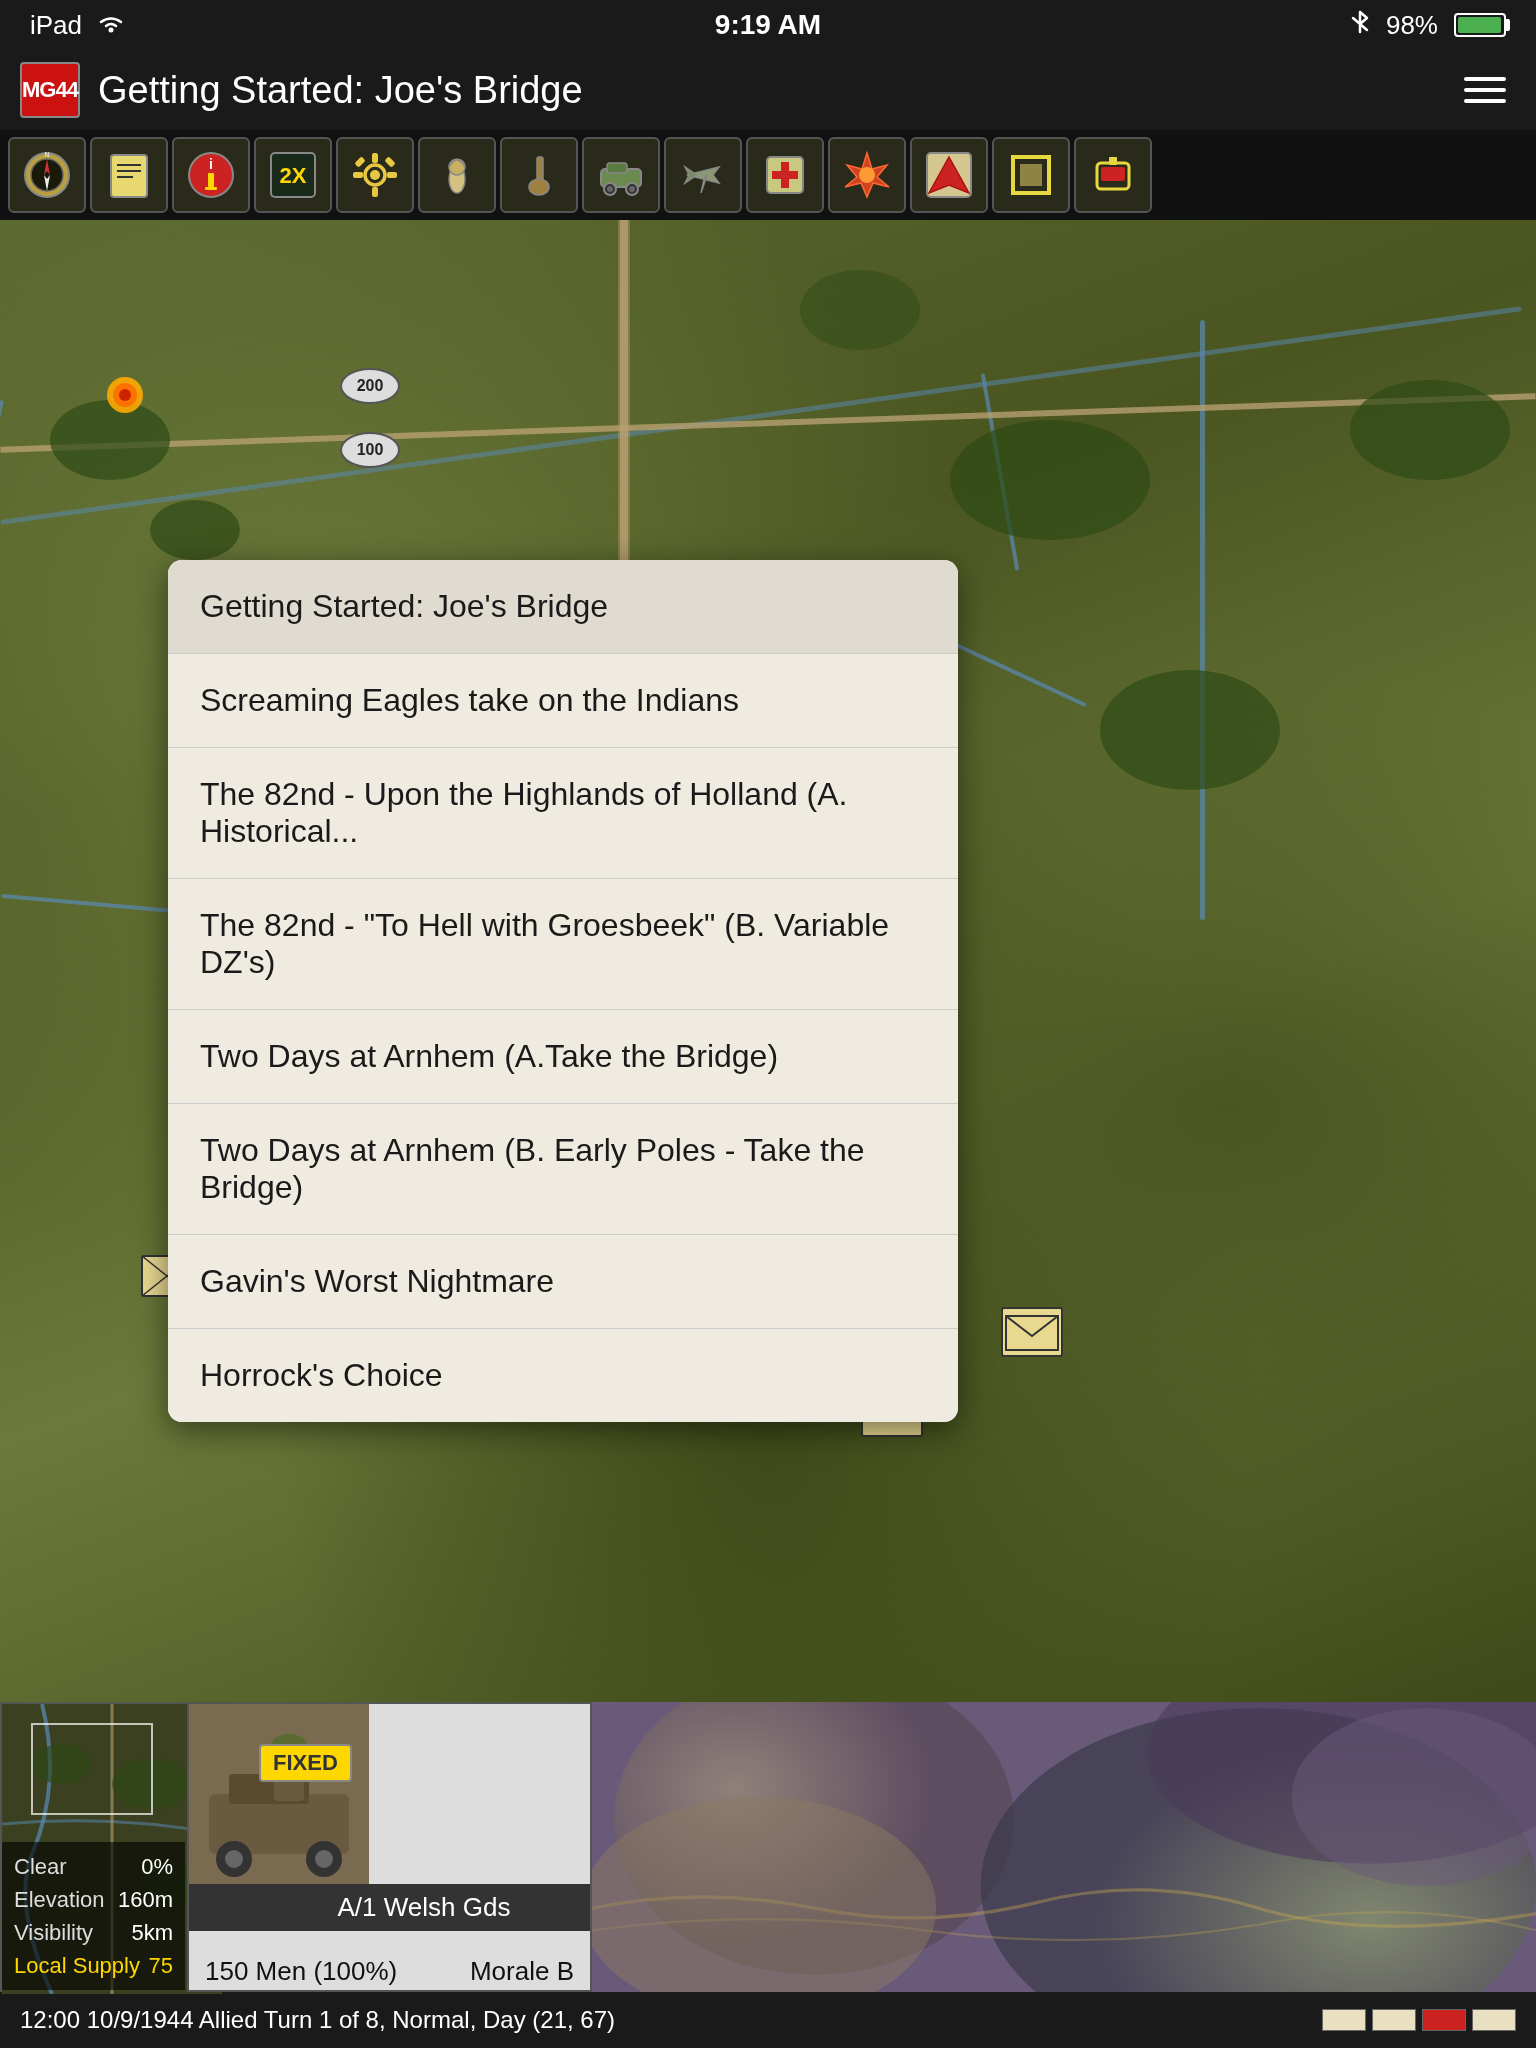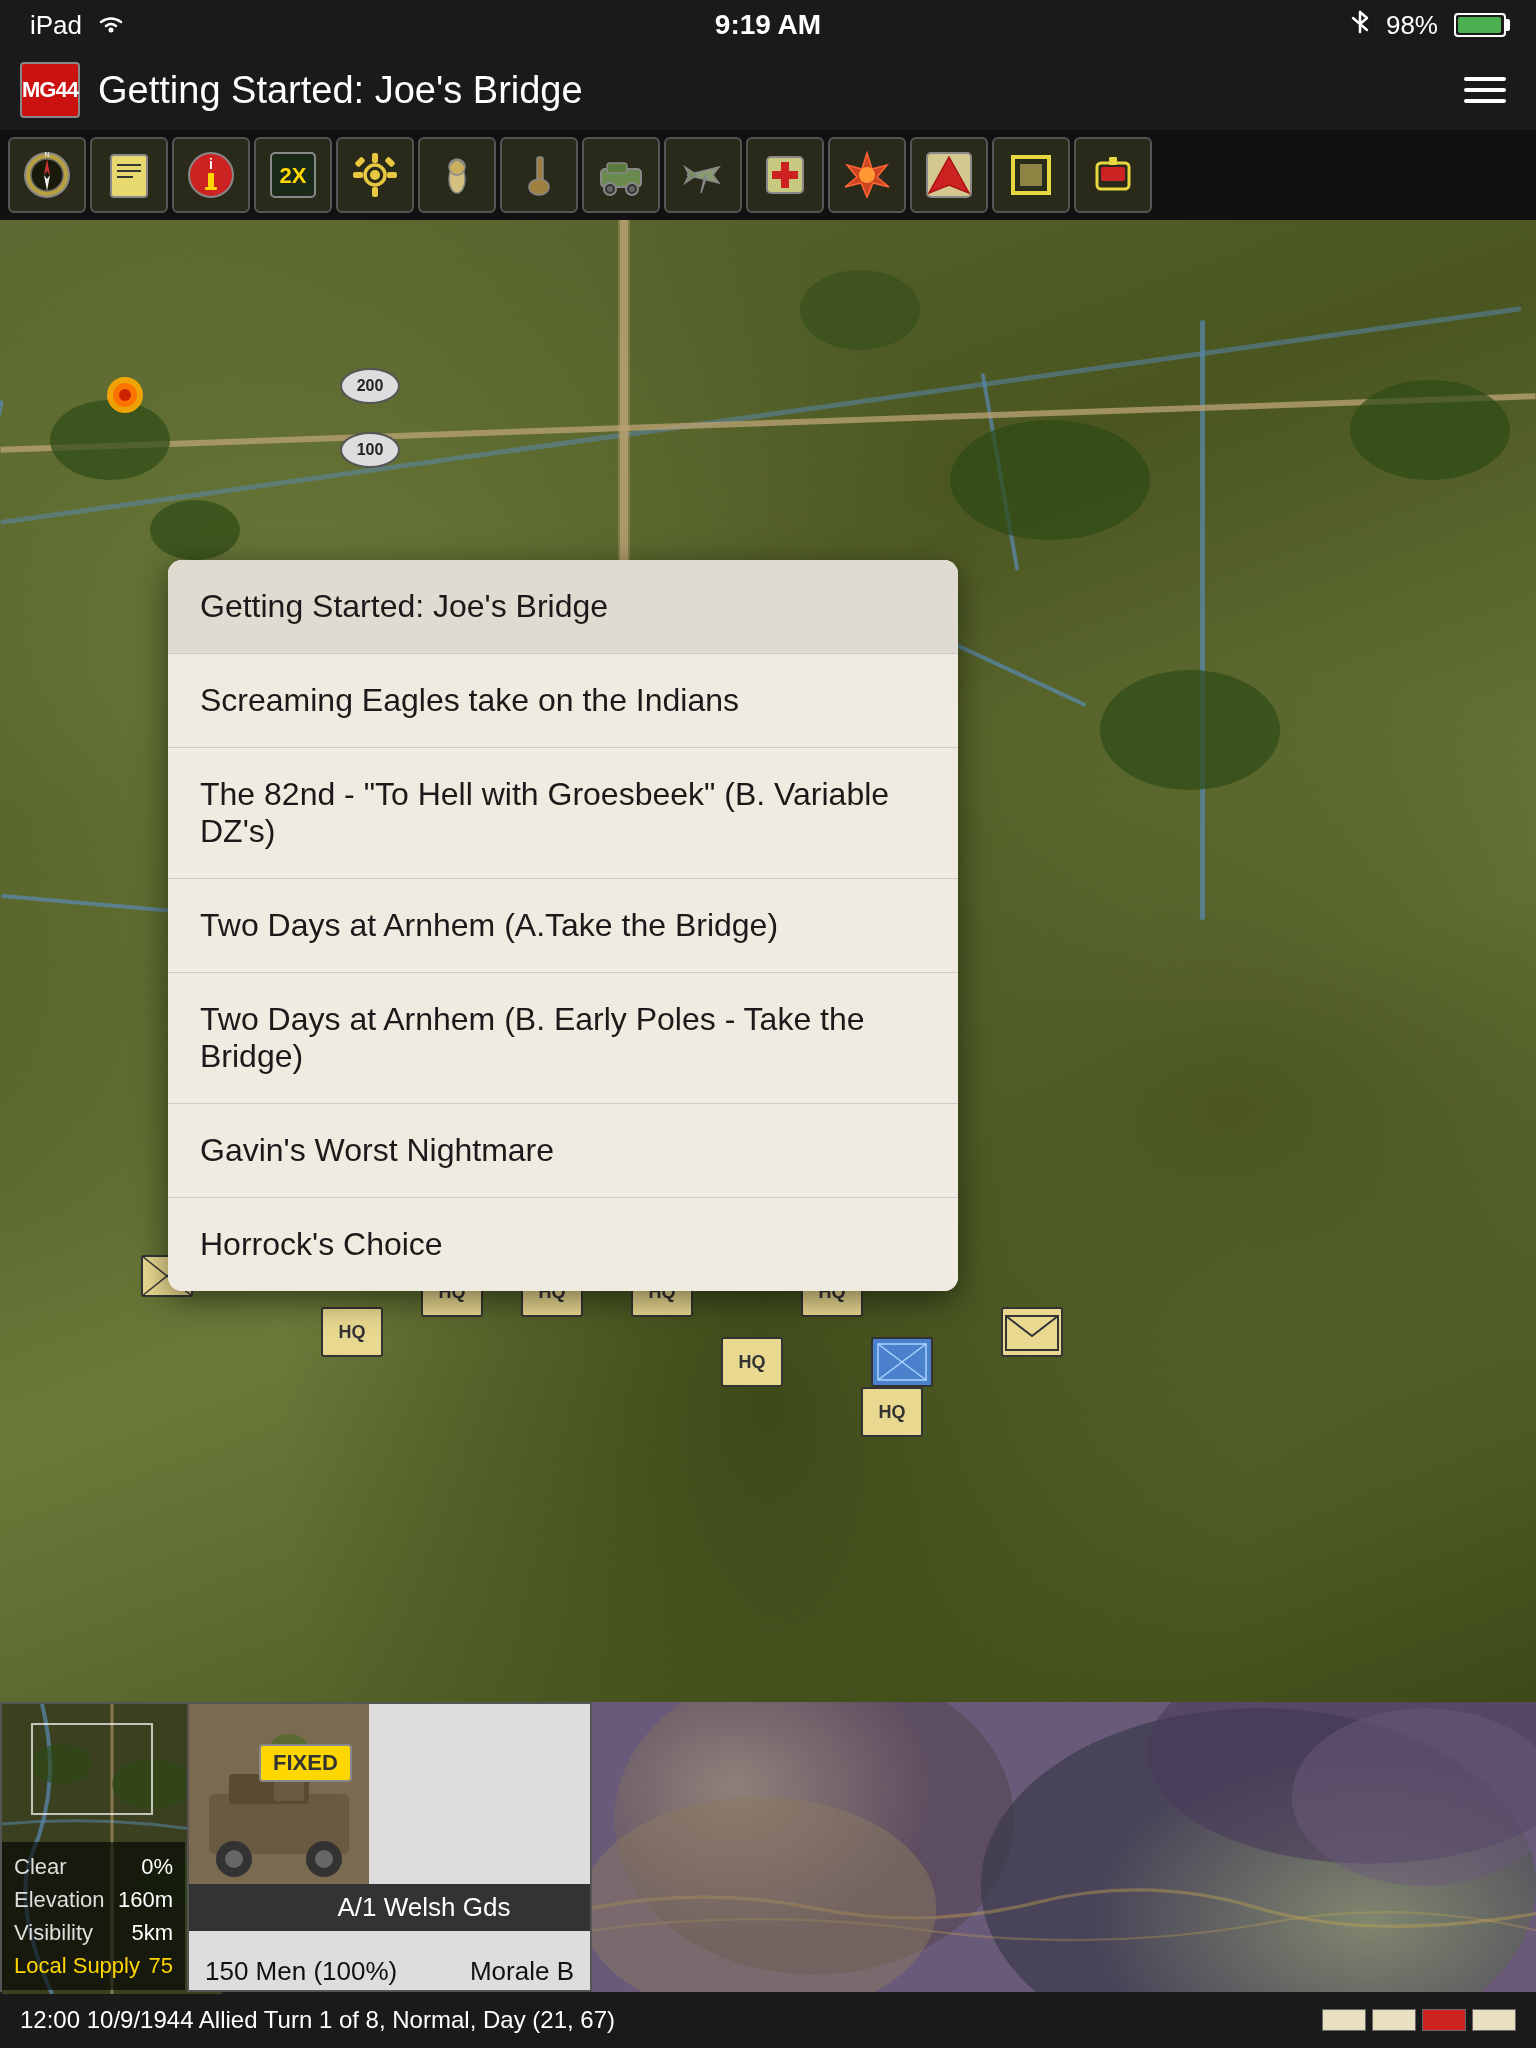--- a/index.html
+++ b/index.html
@@ -554,20 +554,21 @@
         <rect x="2" y="2" width="50" height="40" fill="#e8d890" stroke="#333" stroke-width="2" rx="2"></rect>
         <line x1="2" y1="2" x2="52" y2="42" stroke="#333" stroke-width="1.5"></line>
         <line x1="52" y1="2" x2="2" y2="42" stroke="#333" stroke-width="1.5"></line>
       </svg>
   </div>
 
   <div id="scenario-dropdown">
 
   <div class="scenario-item selected">Getting Started: Joe's Bridge</div>
       <div class="scenario-item">Screaming Eagles take on the Indians</div>
+      <div class="scenario-item">The 82nd - Upon the Highlands of Holland (A. Historical...</div>
       <div class="scenario-item">The 82nd - "To Hell with Groesbeek" (B. Variable DZ's)</div>
       <div class="scenario-item">Two Days at Arnhem (A.Take the Bridge)</div>
       <div class="scenario-item">Two Days at Arnhem (B. Early Poles - Take the Bridge)</div>
       <div class="scenario-item">Gavin's Worst Nightmare</div>
       <div class="scenario-item">Horrock's Choice</div>
     </div>
 </div>
 
 <div id="bottom-area">
 

